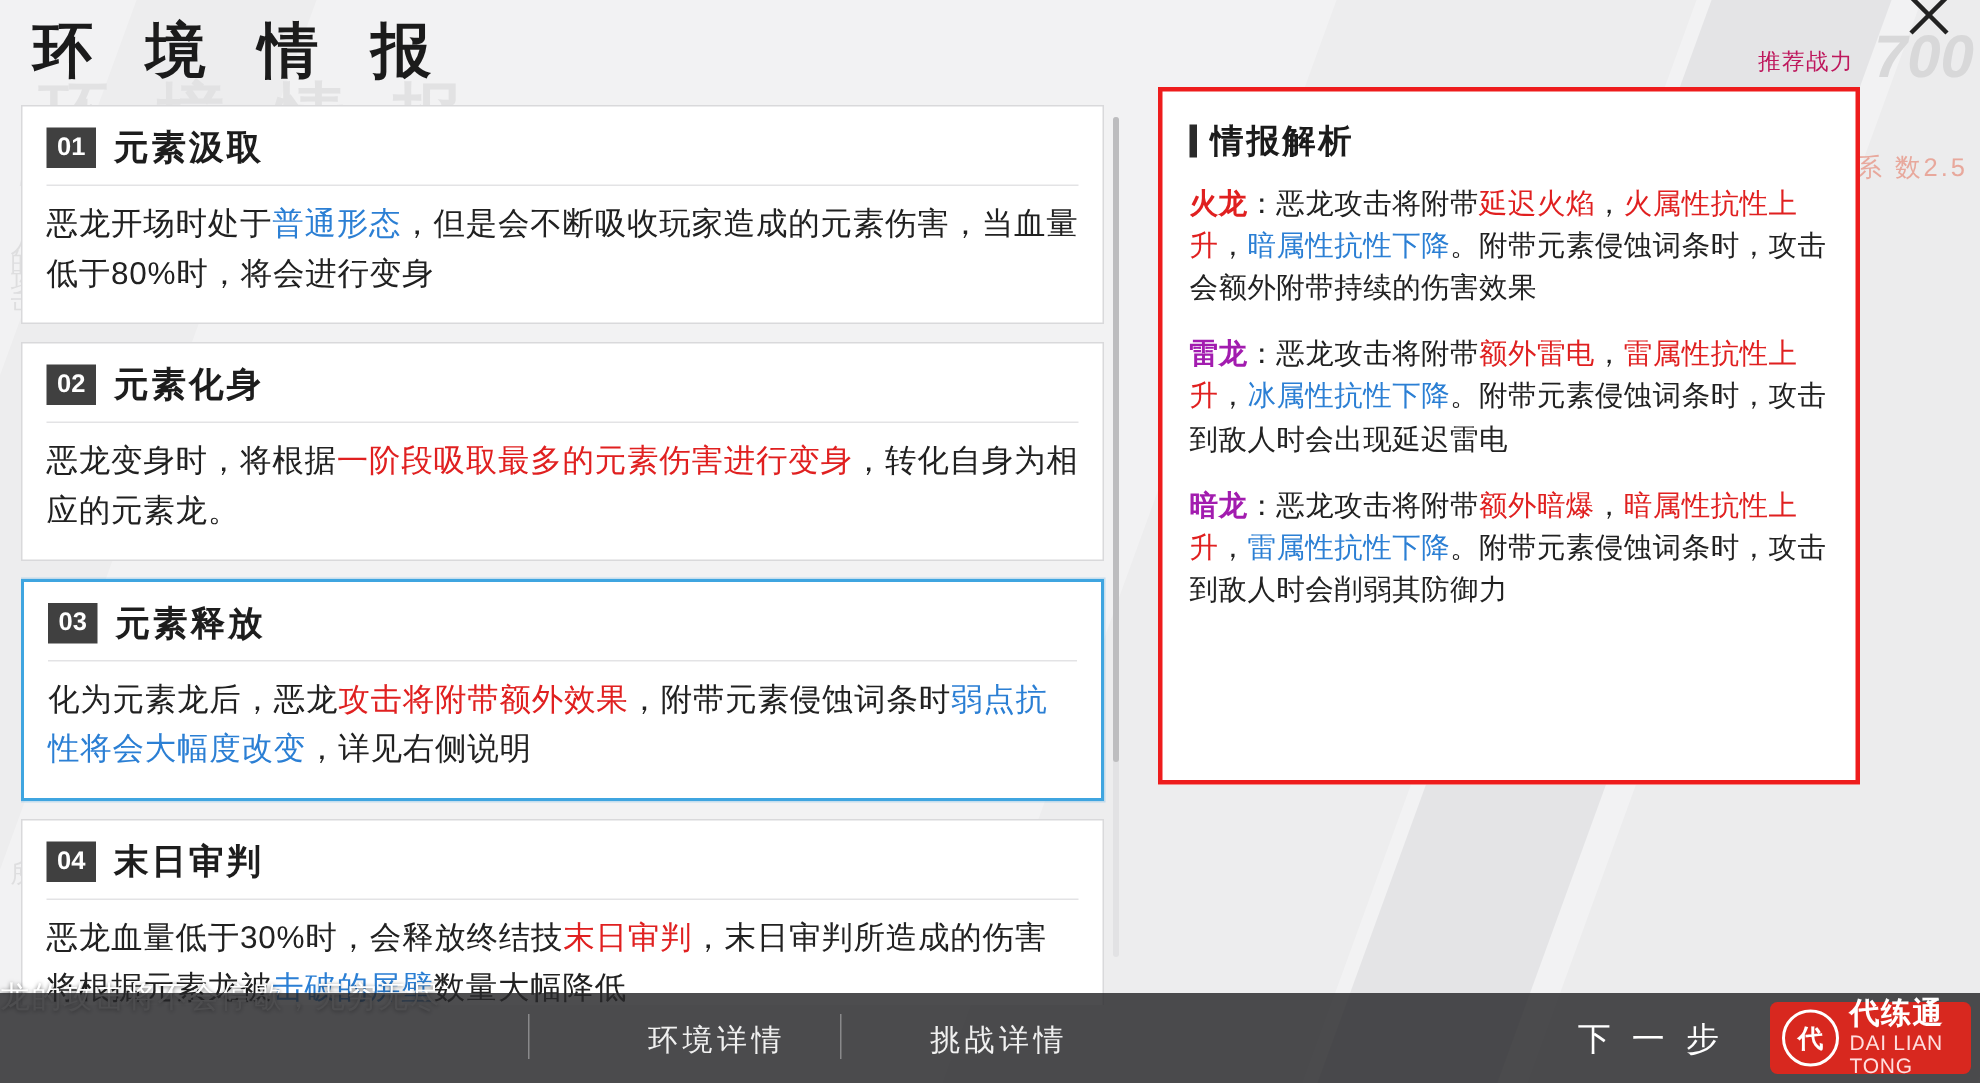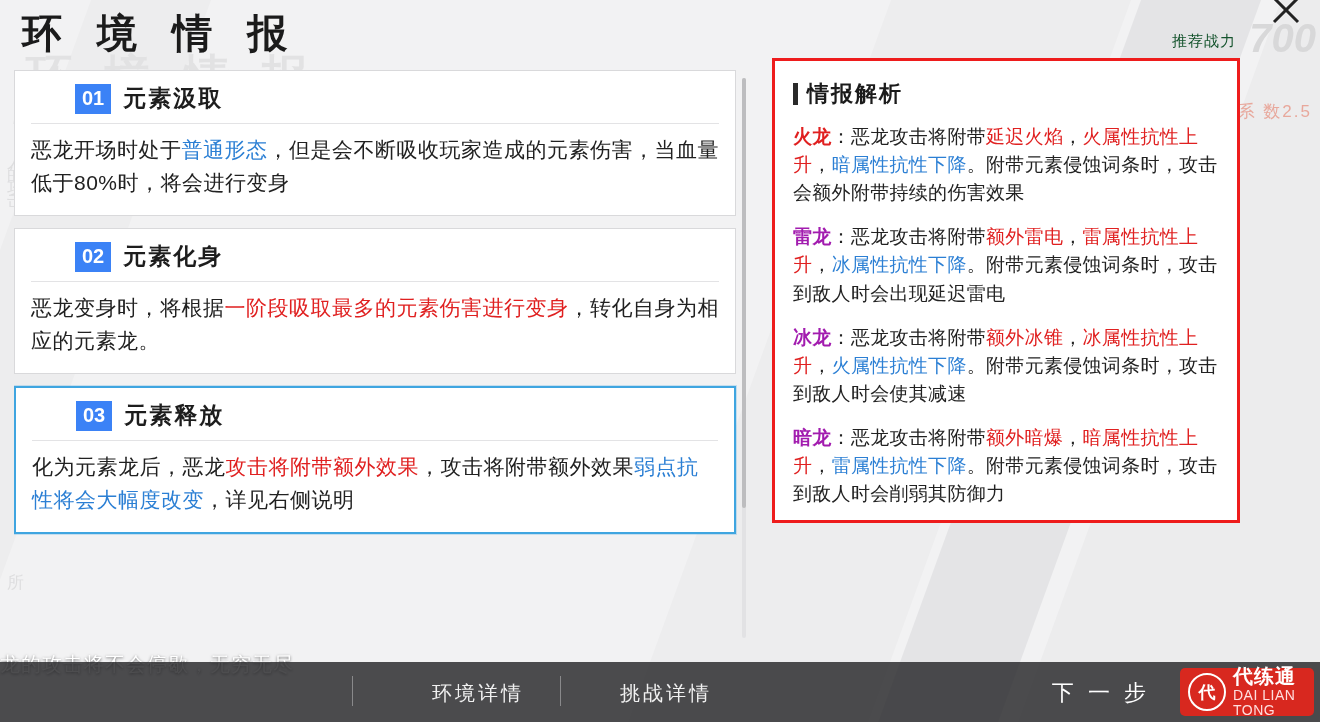--- a/index.html
+++ b/index.html
@@ -80,21 +80,21 @@
     font-size: 40px;
     font-weight: bold;
     letter-spacing: 12px;
     color: #1b1b1b;
   }
   .recommend-power {
     position: absolute;
     right: 84px;
     top: 32px;
     font-size: 15px;
-    color: #14532d;
+    color: #be185d;
     letter-spacing: 1px;
   }
   .power-value {
     position: absolute;
     right: 4px;
     top: 16px;
     font-size: 40px;
     font-weight: bold;
     color: #d8d8d9;
     font-style: italic;
@@ -133,28 +133,27 @@
   }
   .card-head {
     display: flex;
     align-items: center;
     gap: 12px;
     border-bottom: 1px solid #e3e3e5;
     padding-bottom: 9px;
     margin-bottom: 10px;
   }
   .card-num {
-    background: #3b82f6;
+    background: #404040;
     color: #ffffff;
-    font-size: 20px;
+    font-size: 17px;
     font-weight: bold;
     line-height: 1;
     padding: 4px 7px 6px 7px;
     font-family: "Liberation Sans", sans-serif;
-    margin-left: 44px;
   }
   .card-title {
     font-size: 23px;
     font-weight: bold;
     letter-spacing: 2px;
     color: #1d1d1d;
   }
   .card-body {
     font-size: 21px;
     line-height: 1.55;
@@ -341,35 +340,41 @@
         <span class="card-num">02</span>
         <span class="card-title">元素化身</span>
       </div>
       <div class="card-body"><span class="">恶龙变身时，将根据</span><span class="hl-red">一阶段吸取最多的元素伤害进行变身</span><span class="">，转化自身为相应的元素龙。</span></div>
     </div>
     <div class="card selected">
       <div class="card-head">
         <span class="card-num">03</span>
         <span class="card-title">元素释放</span>
       </div>
-      <div class="card-body"><span class="">化为元素龙后，恶龙</span><span class="hl-red">攻击将附带额外效果</span><span class="">，攻击将附带额外效果</span><span class="hl-blue">弱点抗性将会大幅度改变</span><span class="">，详见右侧说明</span></div>
+      <div class="card-body"><span class="">化为元素龙后，恶龙</span><span class="hl-red">攻击将附带额外效果</span><span class="">，附带元素侵蚀词条时</span><span class="hl-blue">弱点抗性将会大幅度改变</span><span class="">，详见右侧说明</span></div>
+    </div>
+    <div class="card">
+      <div class="card-head">
+        <span class="card-num">04</span>
+        <span class="card-title">末日审判</span>
+      </div>
+      <div class="card-body"><span class="">恶龙血量低于30%时，会释放终结技</span><span class="hl-red">末日审判</span><span class="">，末日审判所造成的伤害将根据元素龙被</span><span class="hl-blue">击破的屏壁</span><span class="">数量大幅降低</span></div>
     </div>
   </div>
 <div class="scroll-hint"></div>
 <div class="scroll-thumb"></div>
 
 <div class="right-panel">
   <div class="right-title-wrap">
     <div class="right-title-bar"></div>
     <div class="right-title">情报解析</div>
   </div>
   <div id="entries-host">
       <div class="entry"><span class="name">火龙</span><span class="">：恶龙攻击将附带</span><span class="r">延迟火焰</span><span class="">，</span><span class="r">火属性抗性上升</span><span class="">，</span><span class="b">暗属性抗性下降</span><span class="">。附带元素侵蚀词条时，攻击会额外附带持续的伤害效果</span></div>
       <div class="entry"><span class="name-ice">雷龙</span><span class="">：恶龙攻击将附带</span><span class="r">额外雷电</span><span class="">，</span><span class="r">雷属性抗性上升</span><span class="">，</span><span class="b">冰属性抗性下降</span><span class="">。附带元素侵蚀词条时，攻击到敌人时会出现延迟雷电</span></div>
-      <div class="entry"><span class="name-ice">冰龙</span><span class="">：恶龙攻击将附带</span><span class="r">额外冰锥</span><span class="">，</span><span class="r">冰属性抗性上升</span><span class="">，</span><span class="b">火属性抗性下降</span><span class="">。附带元素侵蚀词条时，攻击到敌人时会使其减速</span></div>
       <div class="entry"><span class="name-ice">暗龙</span><span class="">：恶龙攻击将附带</span><span class="r">额外暗爆</span><span class="">，</span><span class="r">暗属性抗性上升</span><span class="">，</span><span class="b">雷属性抗性下降</span><span class="">。附带元素侵蚀词条时，攻击到敌人时会削弱其防御力</span></div>
     </div>
 </div>
 
 <div class="footer-quote" style="left:0;">龙的攻击将不会停歇，无穷无尽</div>
 
 <div class="footer">
   <div class="tab-divider div-1"></div>
   <div class="tab-divider div-2"></div>
   <div class="footer-tab tab-env">环境详情</div>

